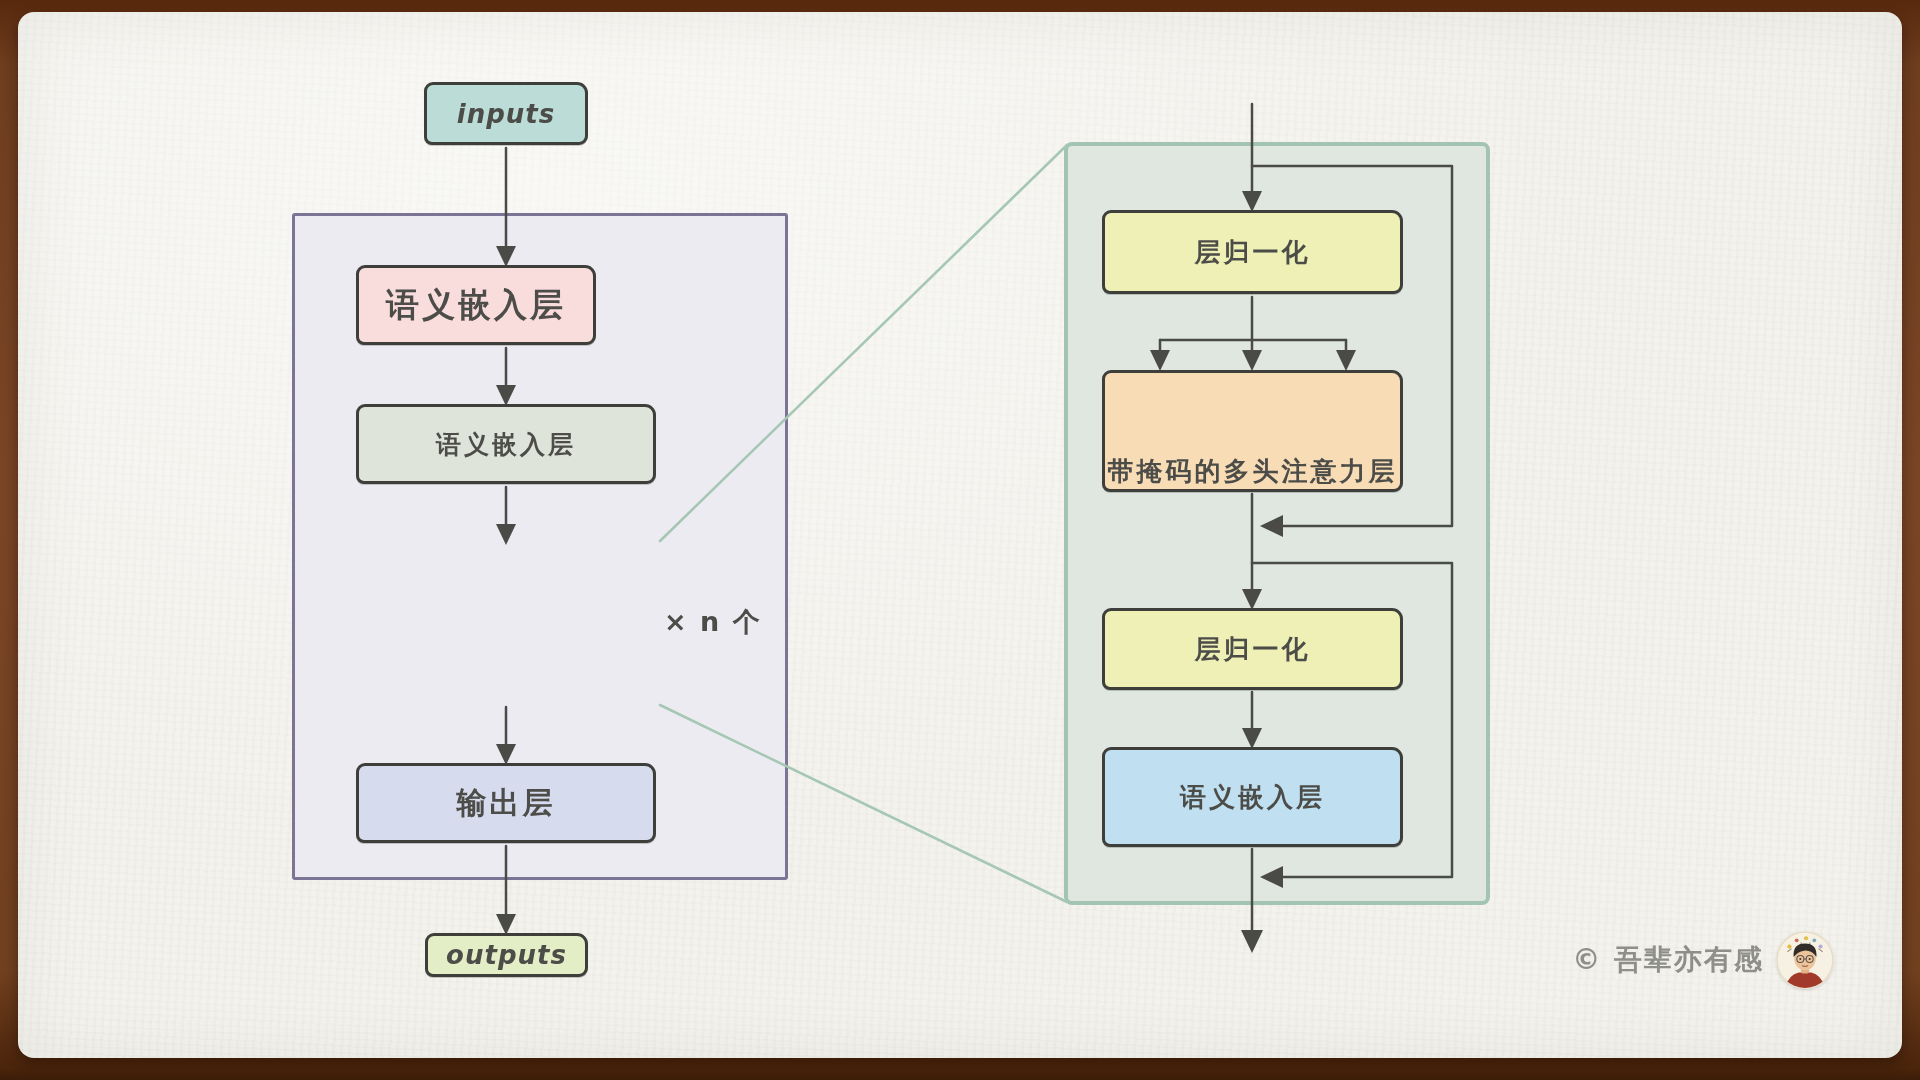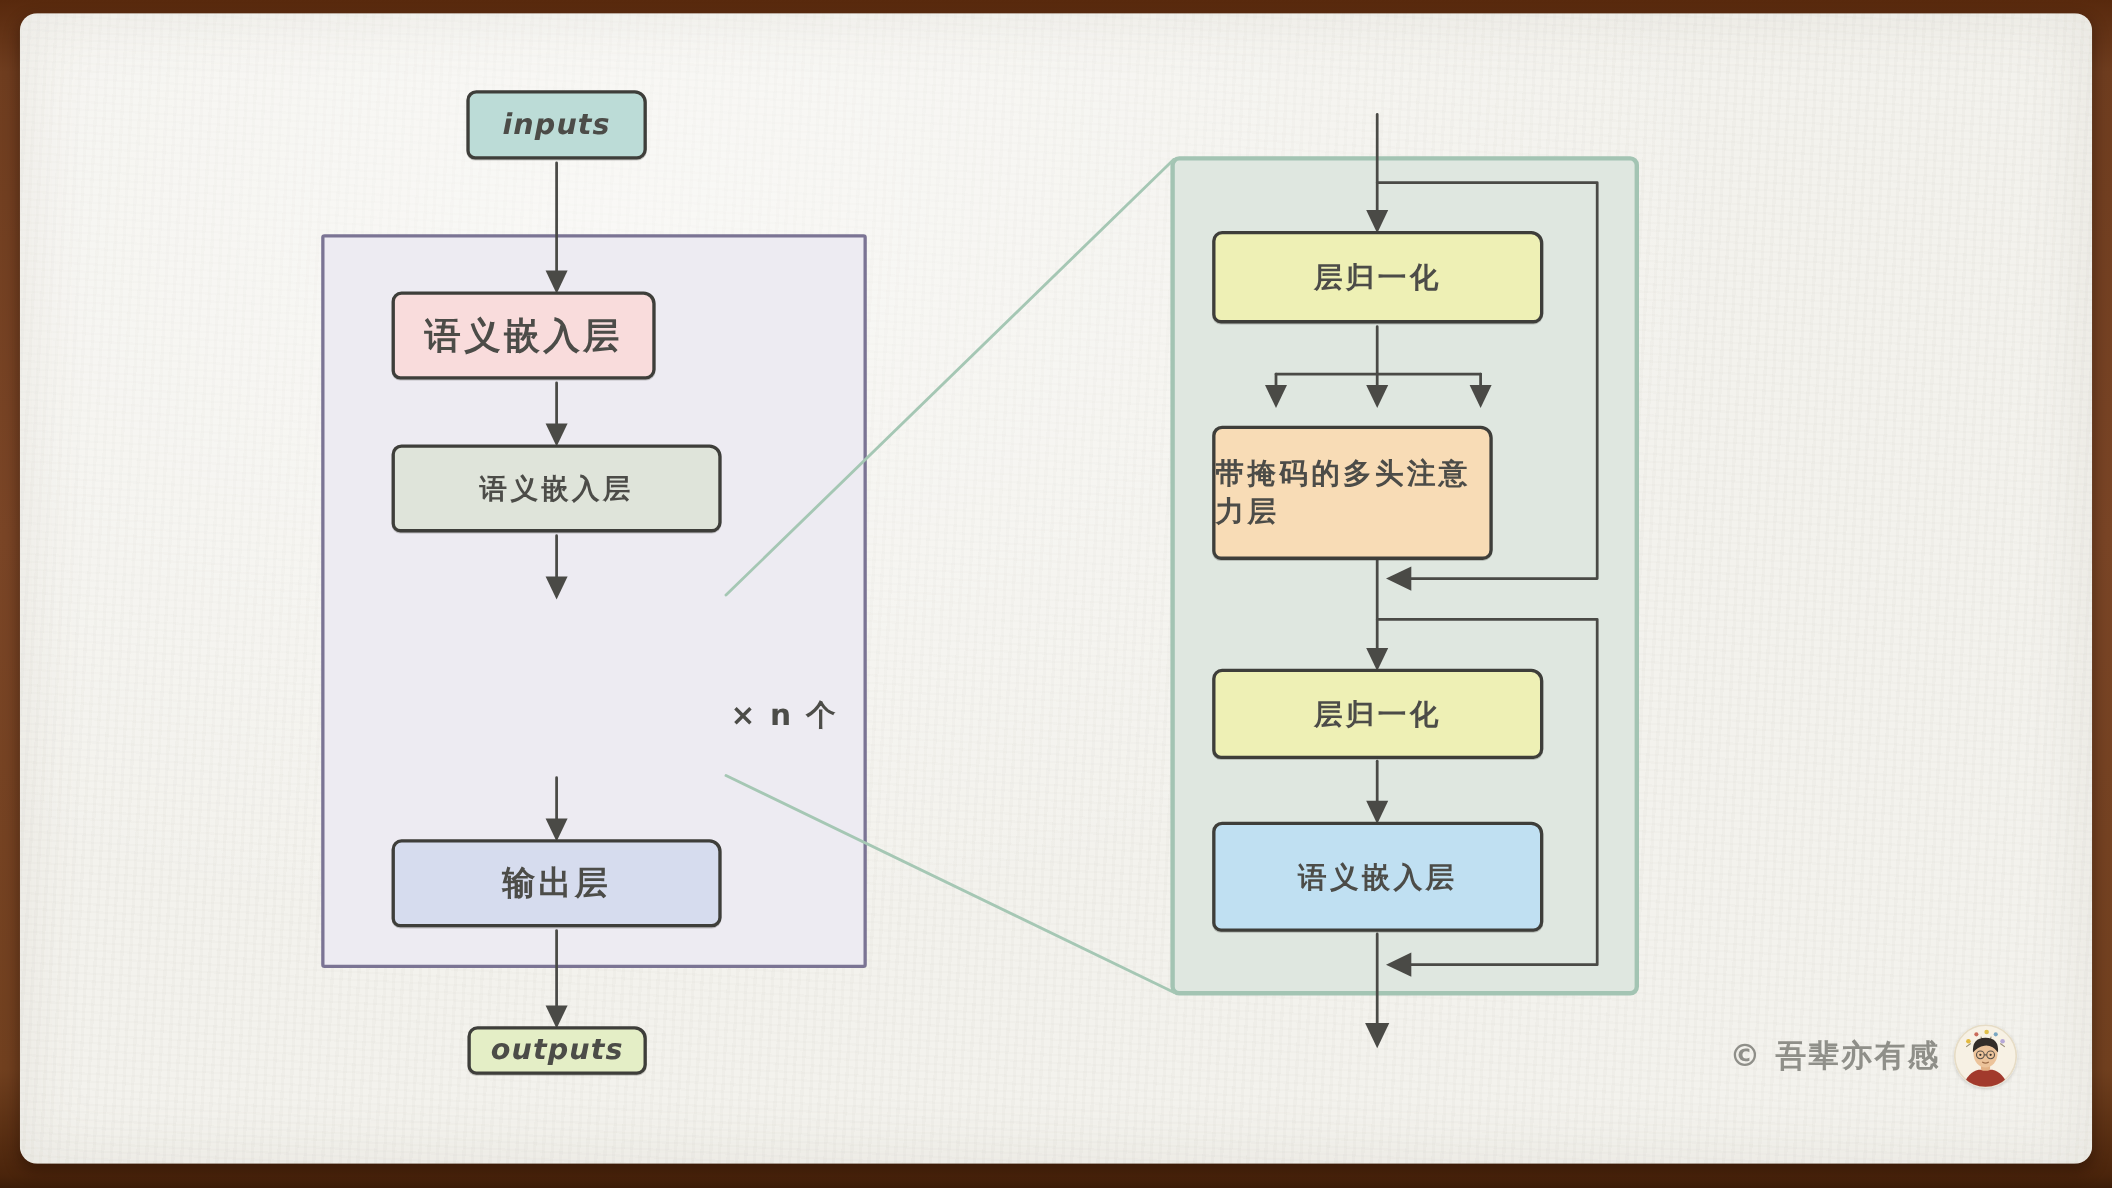--- a/index.html
+++ b/index.html
@@ -51,27 +51,27 @@
   .node .lbl{letter-spacing:3px;}
   .node .lbl.latin{letter-spacing:1px;font-style:italic;}
   .n-inputs   {left:424px;top:82px;width:164px;height:63px;background:var(--inputs-fill);font-size:26px;}
   .n-semantic {left:356px;top:265px;width:240px;height:80px;background:var(--semantic-fill);font-size:33px;}
   .n-position {left:356px;top:404px;width:300px;height:80px;background:var(--position-fill);font-size:25px;}
   .n-transformer{left:356px;top:543px;width:300px;height:162px;background:var(--transformer-fill);font-size:27px;border-radius:22px;}
   .n-transformer .lbl{letter-spacing:1px;font-style:italic;}
   .n-outlayer {left:356px;top:763px;width:300px;height:80px;background:var(--output-layer-fill);font-size:30px;align-items:center;}
   .n-outputs  {left:425px;top:933px;width:163px;height:44px;background:var(--outputs-fill);font-size:26px;}
   .n-ln1      {left:1102px;top:210px;width:301px;height:84px;background:var(--layer-norm-fill);font-size:26px;}
-  .n-att      {left:1102px;top:387px;width:255px;height:122px;background:var(--attention-fill);font-size:26px;}
+  .n-att      {left:1102px;top:370px;width:301px;height:122px;background:var(--attention-fill);font-size:26px;align-items:flex-end;}
   .n-ln2      {left:1102px;top:608px;width:301px;height:82px;background:var(--layer-norm-fill);font-size:26px;}
   .n-ffn      {left:1102px;top:747px;width:301px;height:100px;background:var(--feed-forward-fill);font-size:26px;}
   .multiplier{
     position:absolute;left:664px;top:604px;width:130px;height:36px;
     color:var(--text,#4c4c48);font-size:27px;font-weight:bold;letter-spacing:2px;
-    display:flex;align-items:center;margin-top:28px;
+    display:flex;align-items:center;
   }
   .copyright{
     position:absolute;right:86px;top:930px;height:60px;
     display:flex;align-items:center;gap:12px;margin-left:44px;
   }
   .copyright .ctext{
     color:var(--copyright,#8f8f89);font-size:28px;font-weight:600;letter-spacing:2px;
   }
   .avatar{width:58px;height:58px;border-radius:50%;box-shadow:0 1px 3px rgba(0,0,0,.15);}
 </style>

